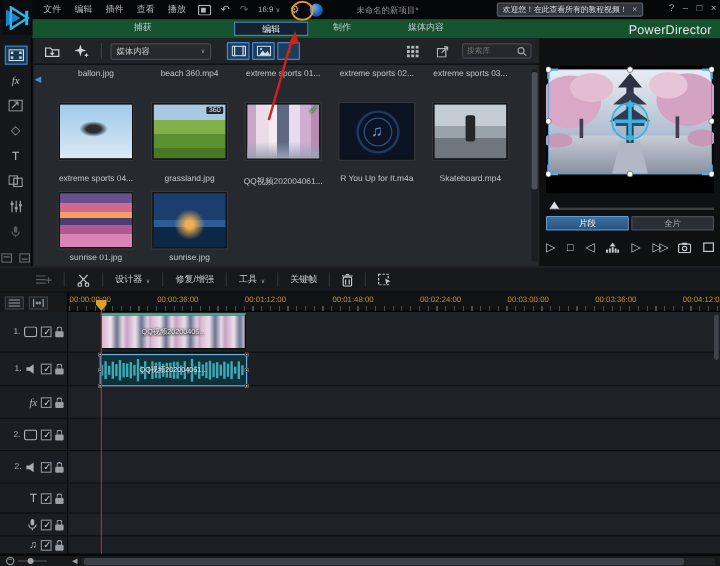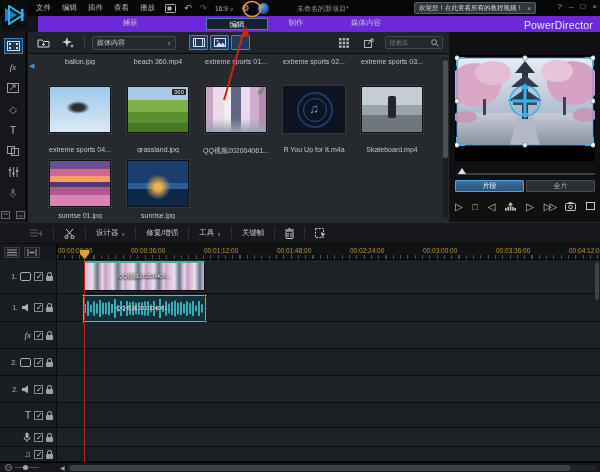--- a/index.html
+++ b/index.html
@@ -17,21 +17,21 @@
 .dim{color:#565b60!important}
 .i-undo:before{content:"↶"}.i-redo:before{content:"↷"}.i-gear:before{content:"⚙"}
 .aspect{display:flex;align-items:center;gap:2px;font-size:6.5px;color:#b4b9be}
 .chev:before{content:"∨";font-size:5px;color:#9aa0a5}
 .blue-dot{width:11px;height:11px;border-radius:50%;background:radial-gradient(circle at 35% 30%,#6ab0f0,#1b5fb0 60%,#0c3a78)}
 .proj-title{position:absolute;left:297px;top:4px;font-size:7px;color:#8f949a;white-space:nowrap}
 .welcome{position:absolute;right:64px;top:2px;height:12px;background:#30353b;border:1px solid #5a6066;border-radius:2px;display:flex;align-items:center;gap:4px;padding:0 4px;font-size:6.5px;color:#d8dce0;white-space:nowrap}
 .wx{color:#aab;font-size:7px}
 .winbtns{position:absolute;right:3px;top:2px;display:flex;gap:7px;font-size:8px;color:#9aa0a5}
 
-.tabrow{position:absolute;top:16px;left:38px;right:0;height:16px;background:#6d28d9}
+.tabrow{position:absolute;top:16px;left:27px;right:0;height:16px;background:#14532d}
 .tab{position:absolute;top:2px;font-size:7.5px;color:#c0c5ca;text-align:center}
 .tab-capture{left:72px;width:40px}
 .tab-edit{left:168px;width:62px;height:12px;line-height:11px;border:1px solid #4d80ad;background:#15222e;color:#e8ecf0}
 .tab-produce{left:238px;width:40px}
 .tab-disc{left:298px;width:60px}
 .brand{position:absolute;right:7px;top:3px;font-size:10.5px;color:#e4e8ec;letter-spacing:.2px}
 
 .rail{position:absolute;top:32px;left:0;width:27px;height:190px;background:#15171a;border-right:1px solid #000;display:flex;flex-direction:column;align-items:center;padding-top:6px}
 .ritem{width:19px;height:16px;display:flex;align-items:center;justify-content:center;margin-bottom:5px;color:#9aa0a6}
 .ritem.sel{background:#1c3a55;border:1px solid #3d7dbb}

